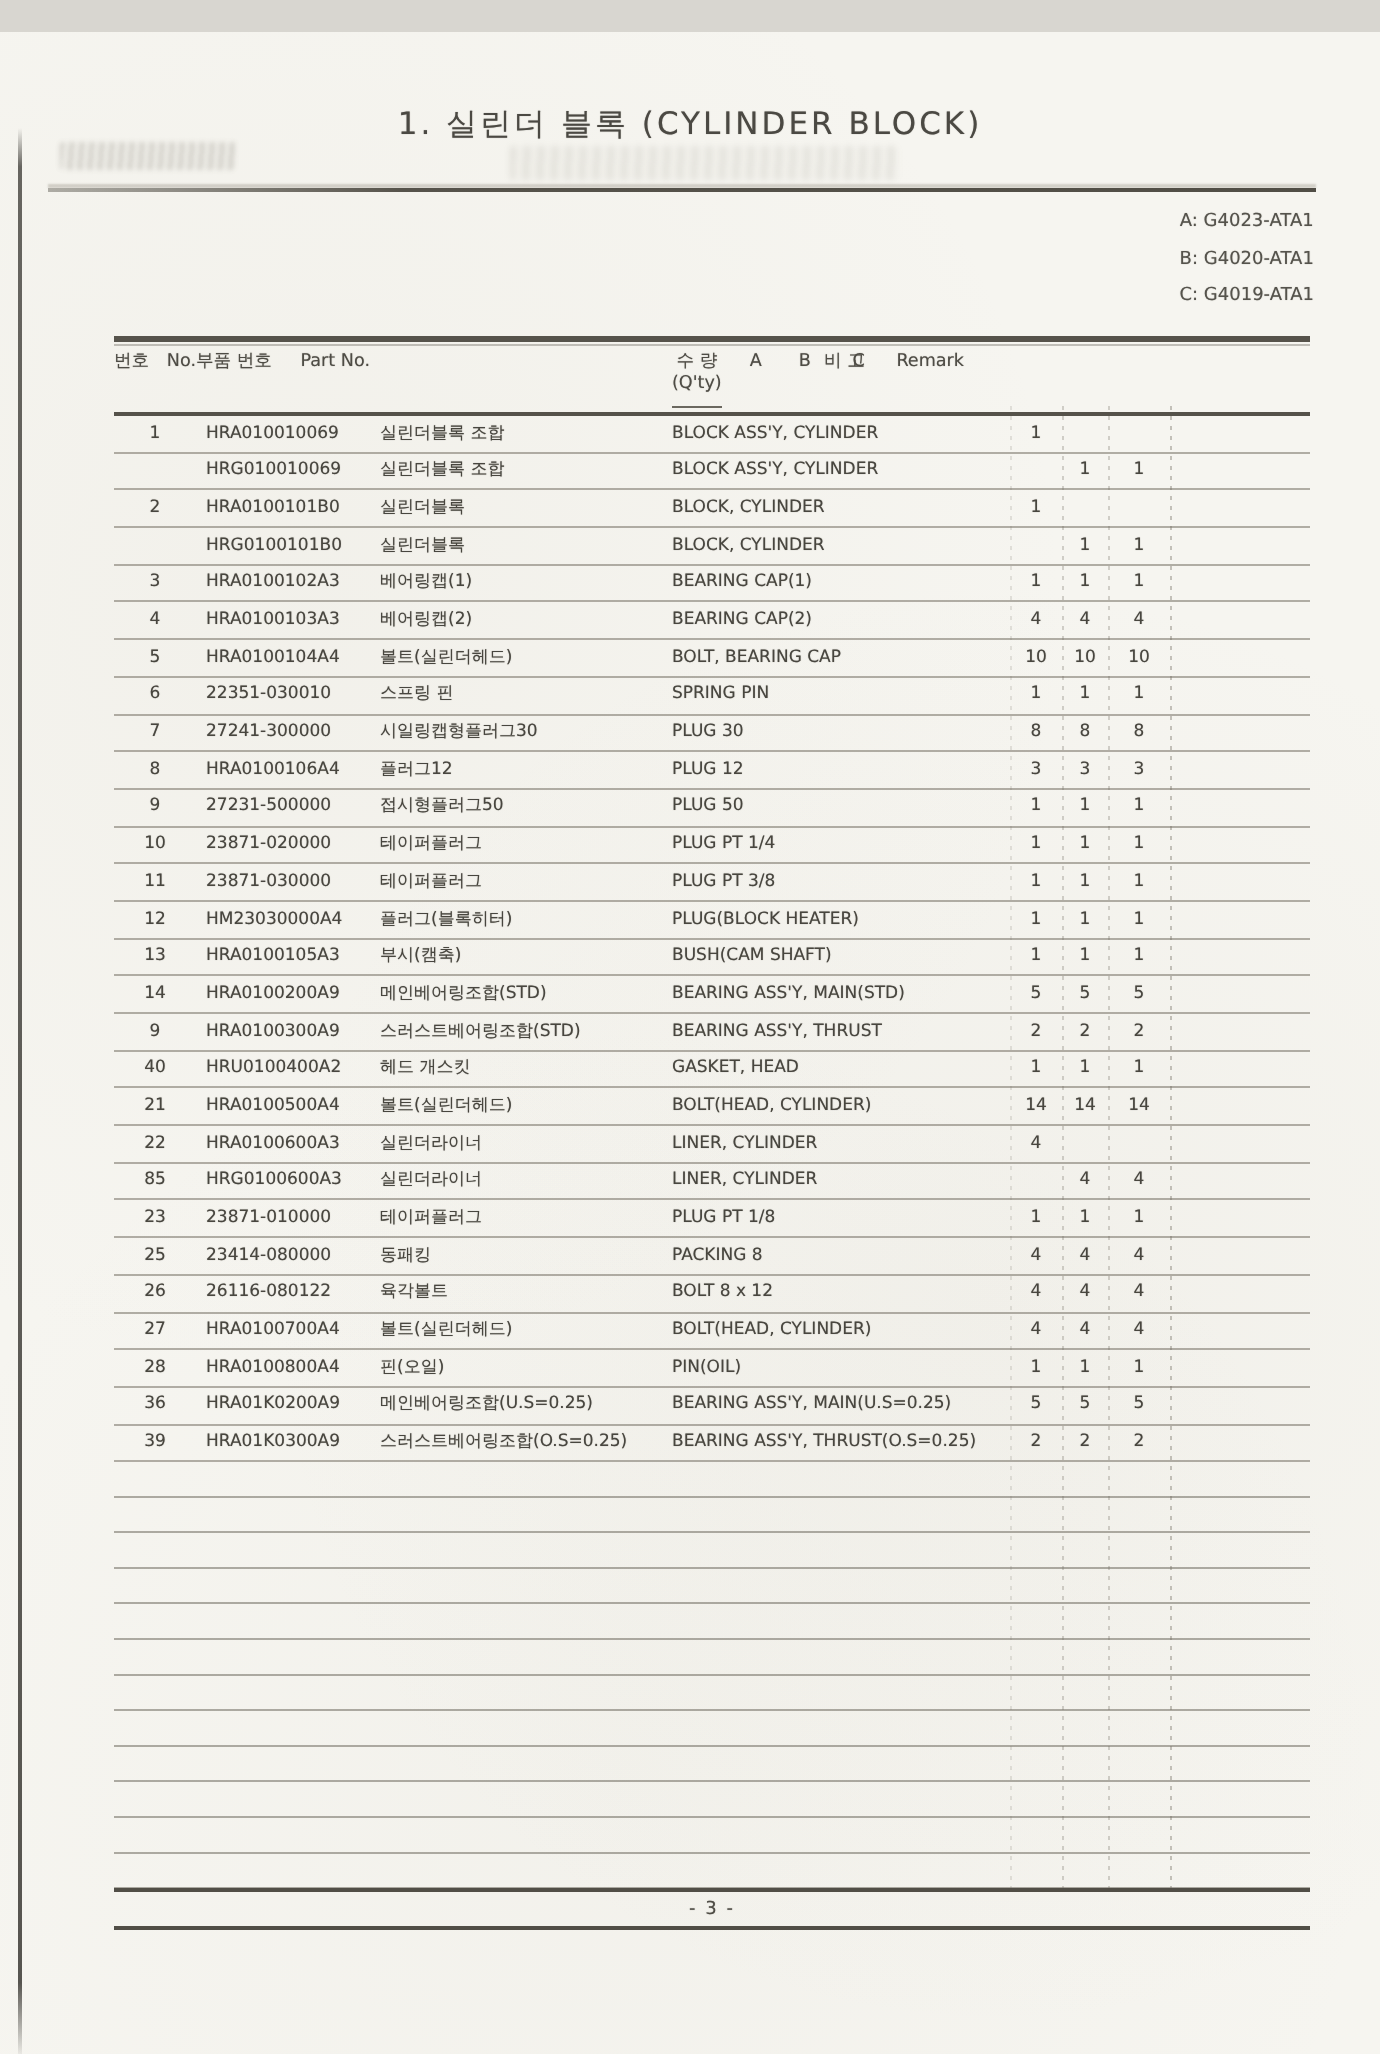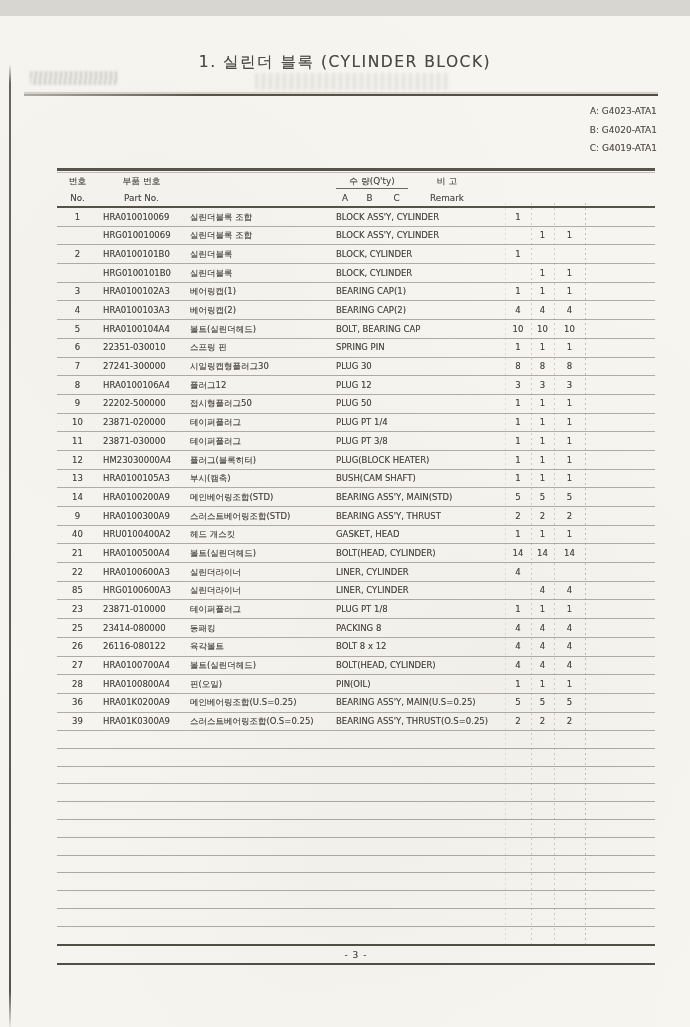--- a/index.html
+++ b/index.html
@@ -34,21 +34,21 @@
 
   .variants { position:absolute; top:86px; right:33px; font-size:9px; line-height:18.5px;
     color:#55534c; text-align:center; }
 
   
   .table { position:absolute; left:57px; top:152px; width:598px; font-size:8.5px; }
   .table-topline { height:2.5px; background:#56534b; }
   .table-topline2 { height:1px; background:rgba(92,89,79,0.35); margin-top:1.5px; }
 
   .thead { display:flex; height:31px; border-bottom:2px solid #55524a; padding-top:2px; }
-  .hcol { display:flex; flex-direction:column; justify-content:space-between; padding:1px 0 2px 0; }
+  .hcol { display:flex; flex-direction:row; justify-content:space-between; padding:1px 0 2px 0; }
   .hline { text-align:center; font-size:8.8px; line-height:1.25; color:#4e4c45; }
   .w-no{width:41px}.w-part{width:87px}.w-kr{width:147px}.w-en{width:173px}.w-rem{width:70px}
   .w-qty{width:80px}
   .qty-kr { border-bottom:1px solid #6b685f; margin:0 4px; padding-bottom:1px; }
   .abc { display:flex; }
   .abc span { text-align:center; }
   .abc .a{width:26px}.abc .b{width:23px}.abc .c{width:31px}
 
   .tbody { position:relative; }
   .trow { display:flex; align-items:center; height:17.7px;
@@ -244,21 +244,21 @@
     <div class="cell c-kr txt">플러그12</div>
     <div class="cell c-en txt">PLUG 12</div>
     <div class="cell c-qa txt">3</div>
     <div class="cell c-qb txt">3</div>
     <div class="cell c-qc txt">3</div>
     <div class="cell c-rem txt"></div>
   </div>
 
   <div class="trow">
     <div class="cell c-no txt">9</div>
-    <div class="cell c-part txt">22202-500000</div>
+    <div class="cell c-part txt">27231-500000</div>
     <div class="cell c-kr txt">접시형플러그50</div>
     <div class="cell c-en txt">PLUG 50</div>
     <div class="cell c-qa txt">1</div>
     <div class="cell c-qb txt">1</div>
     <div class="cell c-qc txt">1</div>
     <div class="cell c-rem txt"></div>
   </div>
 
   <div class="trow">
     <div class="cell c-no txt">10</div>

